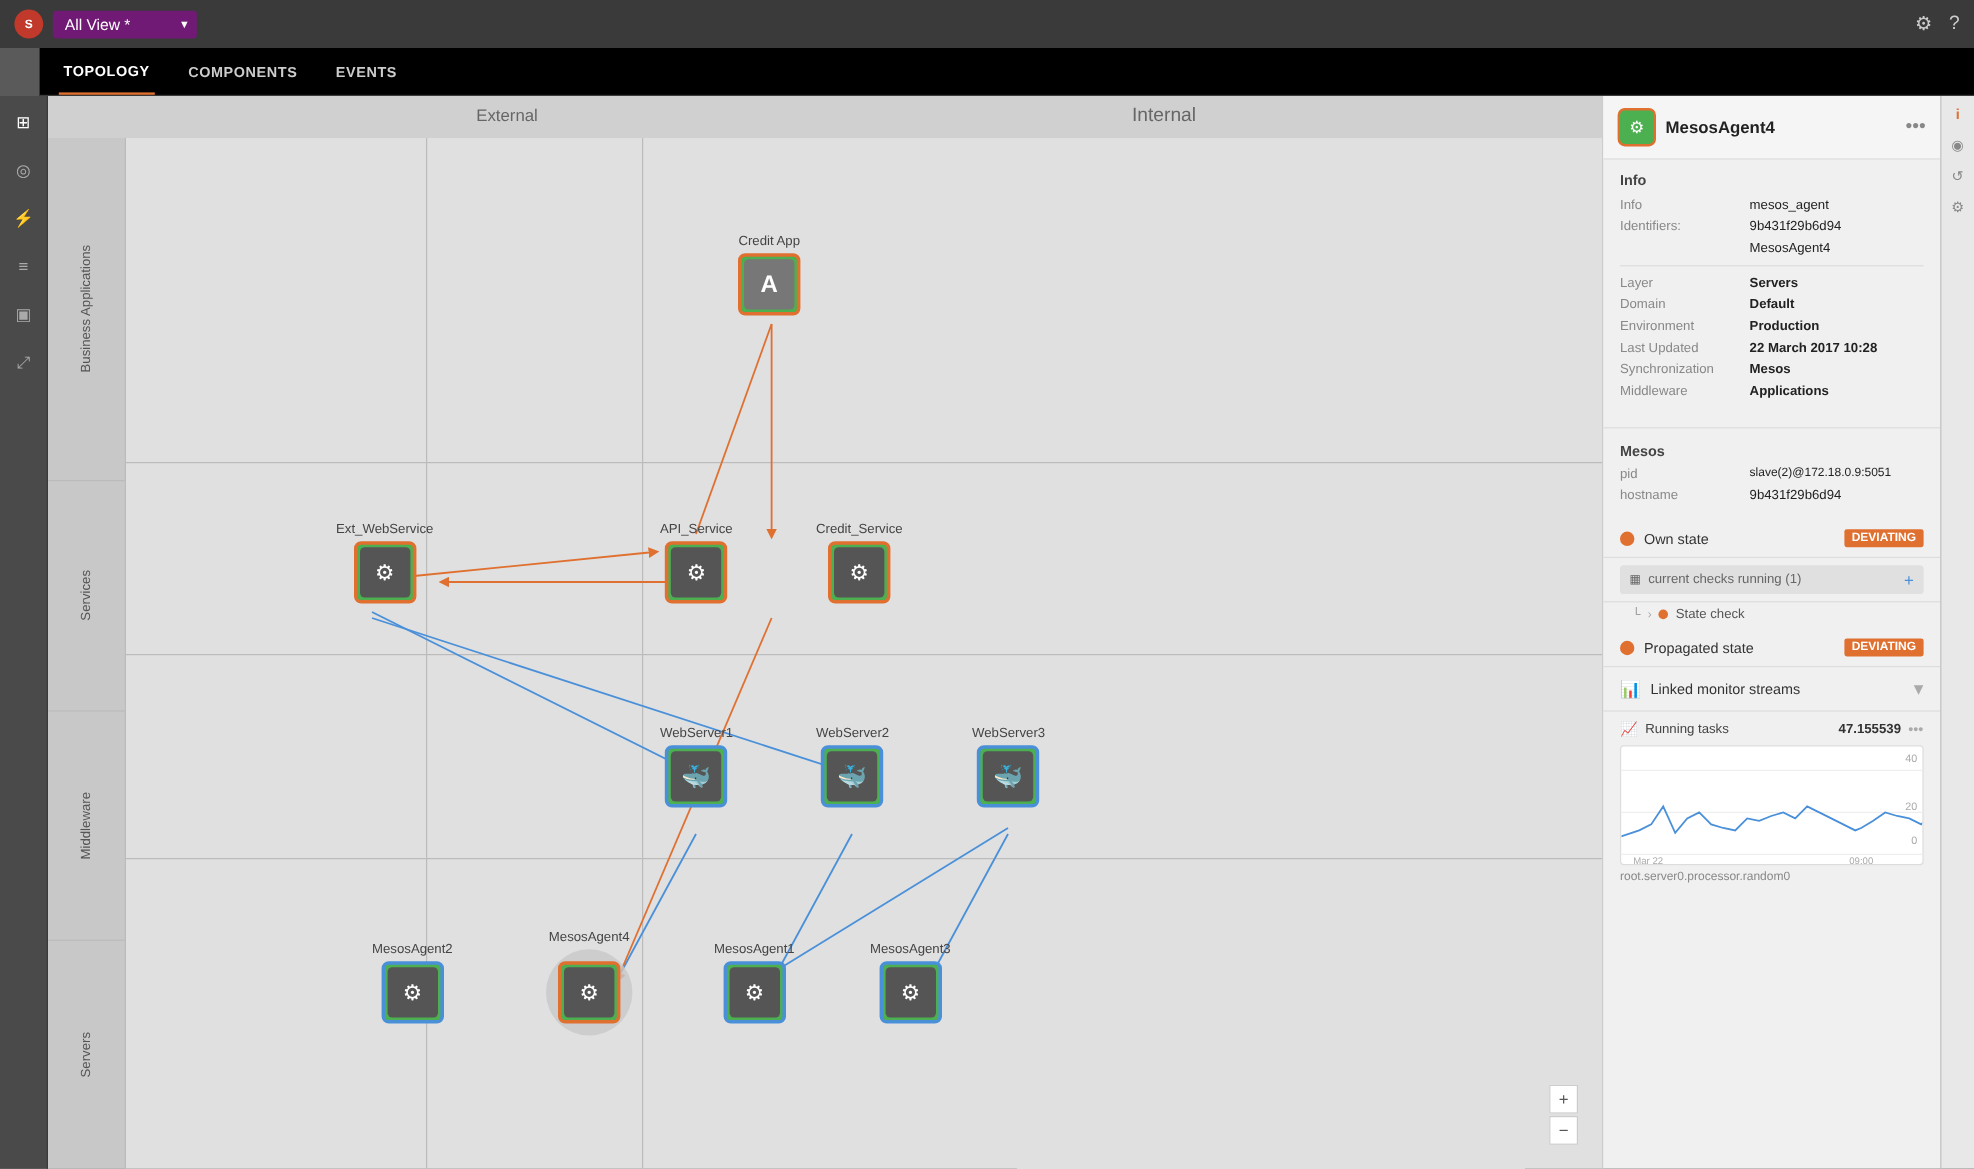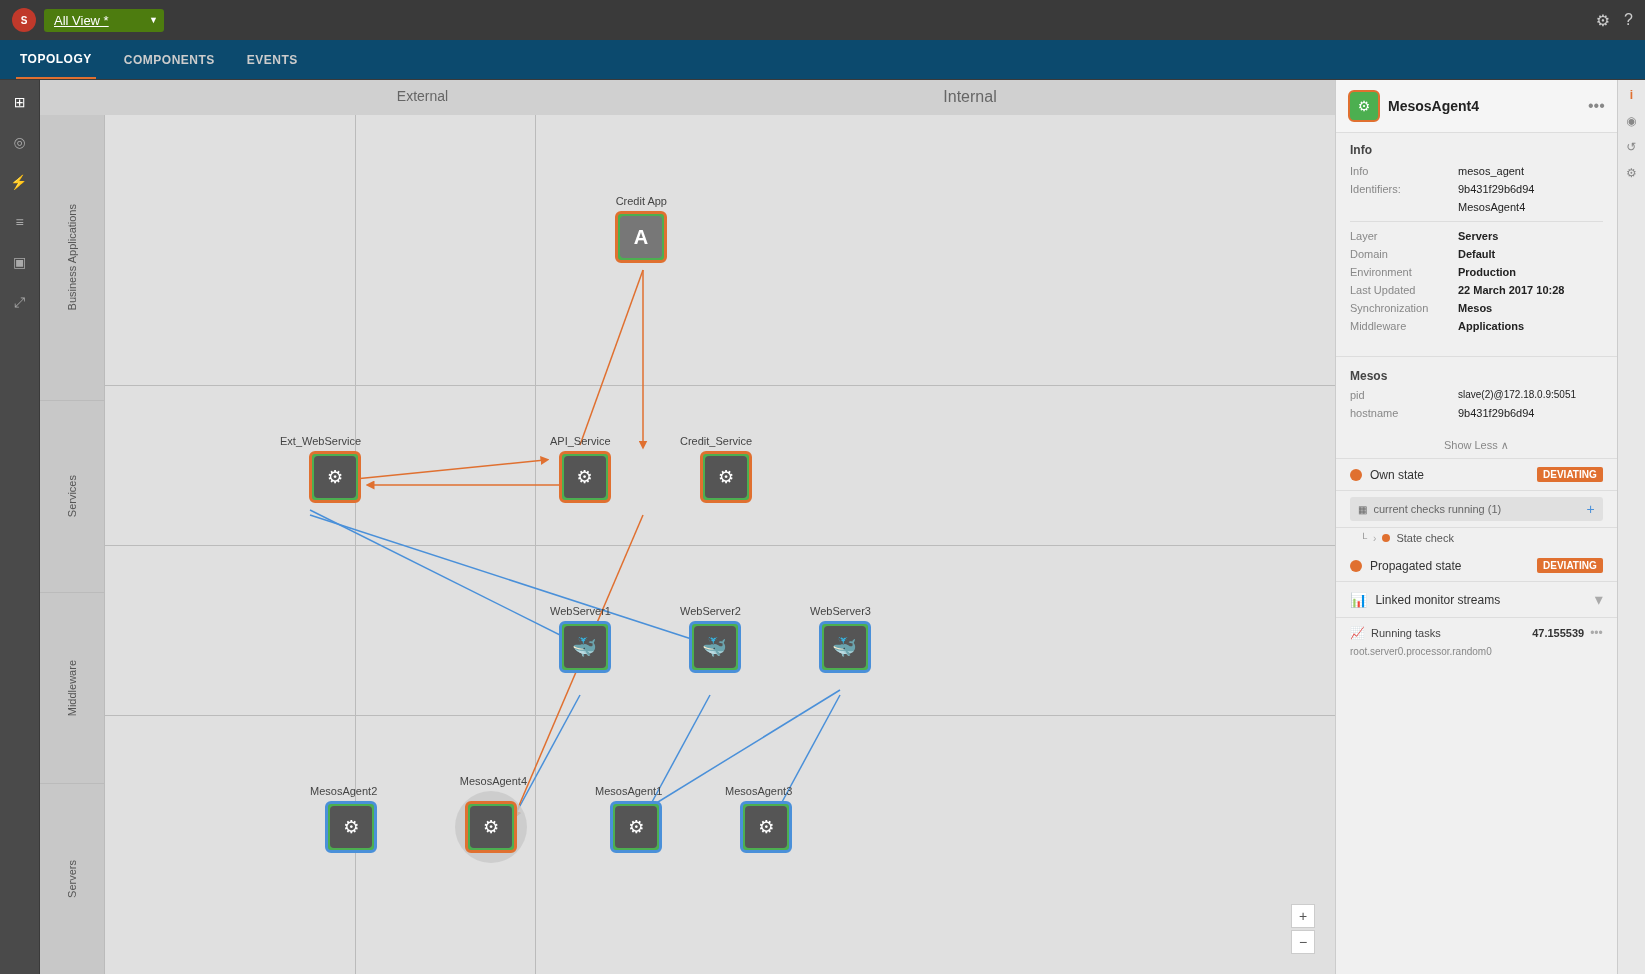--- a/index.html
+++ b/index.html
@@ -6,33 +6,34 @@
     body { font-family: 'Arial', sans-serif; background: #5a5a5a; color: #333; overflow: hidden; width: 1645px; height: 974px; }
 
     
     .topbar {
       display: flex; align-items: center; justify-content: space-between;
       background: #3a3a3a; height: 40px; padding: 0 12px;
     }
     .topbar-left { display: flex; align-items: center; gap: 8px; }
     .app-icon { width: 24px; height: 24px; background: #c0392b; border-radius: 50%; display: flex; align-items: center; justify-content: center; color: white; font-size: 10px; font-weight: bold; }
     .view-selector {
-      background: #4d7c0f; color: white; border: none; border-radius: 3px;
+      background: #701a75; color: white; border: none; border-radius: 3px;
       padding: 4px 24px 4px 10px; font-size: 13px; cursor: pointer;
-      appearance: none; position: relative; min-width: 120px; text-decoration: underline;
+      appearance: none; position: relative; min-width: 120px;
     }
     .view-selector-wrap { position: relative; }
     .view-selector-wrap::after { content: '▼'; color: white; position: absolute; right: 6px; top: 50%; transform: translateY(-50%); font-size: 9px; pointer-events: none; }
     .topbar-right { display: flex; align-items: center; gap: 14px; color: #ccc; font-size: 16px; }
     .topbar-icon { cursor: pointer; }
 
     
     .nav-tabs {
-      display: flex; align-items: center; background: #0c4a6e; height: 40px; padding: 0 16px; gap: 24px;
+      display: flex; align-items: center; background: #000000; height: 40px; padding: 0 16px; gap: 24px;
       border-bottom: 1px solid #3a3a3a;
+      margin-left: 33px;
     }
     .nav-tab { color: #ccc; font-size: 12px; font-weight: bold; cursor: pointer; padding: 0 4px; height: 100%; display: flex; align-items: center; letter-spacing: 0.5px; }
     .nav-tab.active { color: white; border-bottom: 2px solid #e07030; }
 
     
     .main-layout { display: flex; height: calc(974px - 80px); }
 
     
     .left-sidebar {
       width: 40px; background: #4a4a4a; display: flex; flex-direction: column; align-items: center;
@@ -41,21 +42,21 @@
     .sidebar-icon { color: #aaa; font-size: 14px; cursor: pointer; padding: 4px; }
     .sidebar-icon.active { color: white; }
 
     
     .topology-canvas {
       flex: 1; background: #d0d0d0; position: relative; overflow: hidden;
     }
 
     
     .node {
-      position: absolute; display: flex; flex-direction: column; align-items: flex-end; gap: 4px;
+      position: absolute; display: flex; flex-direction: column; align-items: center; gap: 4px;
     }
     .node-label { font-size: 11px; color: #444; text-align: center; }
     .node-box {
       width: 52px; height: 52px; border-radius: 6px; display: flex; align-items: center; justify-content: center;
       position: relative;
     }
     .node-box.orange-border { border: 3px solid #e07030; }
     .node-box.blue-border { border: 3px solid #4a90d9; }
     .node-box.green-bg { background: #4caf50; }
 
@@ -424,23 +425,20 @@
         <div class="info-row">
           <span class="info-label">pid</span>
           <span class="info-value" style="font-size:10px;">slave(2)@172.18.0.9:5051</span>
         </div>
         <div class="info-row">
           <span class="info-label">hostname</span>
           <span class="info-value">9b431f29b6d94</span>
         </div>
       </div>
 
-      <div class="show-less-row">
-        <span>Show Less ∧</span>
-      </div>
 
       <div class="state-row">
         <div class="state-dot orange"></div>
         <span class="state-label">Own state</span>
         <span class="state-badge">DEVIATING</span>
       </div>
 
       <div class="checks-row">
         <div class="checks-bar">
           <span class="checks-icon">▦</span>
@@ -467,20 +465,38 @@
         <span class="linked-arrow">▾</span>
       </div>
 
       <div class="chart-area">
         <div class="chart-header">
           <span class="chart-icon">📈</span>
           <span class="chart-title">Running tasks</span>
           <span class="chart-value">47.155539</span>
           <span class="chart-dots">•••</span>
         </div>
+        <div class="chart-container">
+          
+          <span class="chart-label-y" style="top:5px;">40</span>
+          <span class="chart-label-y" style="top:45px;">20</span>
+          <span class="chart-label-y" style="bottom:15px;">0</span>
+          
+          <svg width="100%" height="100%">
+
+            <line x1="0" y1="20" x2="100%" y2="20" stroke="#eee" stroke-width="1"></line>
+            <line x1="0" y1="55" x2="100%" y2="55" stroke="#eee" stroke-width="1"></line>
+            <line x1="0" y1="90" x2="100%" y2="90" stroke="#eee" stroke-width="1"></line>
+
+            <polyline points="0,75 15,70 25,65 35,50 45,72 55,60 65,55 75,65 85,68 95,70 105,60 115,62 125,58 135,55 145,60 155,50 165,55 175,60 185,65 195,70 200,68 210,62 220,55 230,58 240,60 250,65 260,55 270,60 280,62 290,60" fill="none" stroke="#4a90d9" stroke-width="1.5"></polyline>
+
+            <text x="10" y="98" font-size="8" fill="#aaa">Mar 22</text>
+            <text x="190" y="98" font-size="8" fill="#aaa">09:00</text>
+          </svg>
+        </div>
         <div class="chart-bottom-label">root.server0.processor.random0</div>
       </div>
 
     </div>
 
     <div class="right-icons">
       <span class="right-icon" style="color:#e07030; font-weight:bold;">i</span>
       <span class="right-icon">◉</span>
       <span class="right-icon">↺</span>
       <span class="right-icon">⚙</span>

